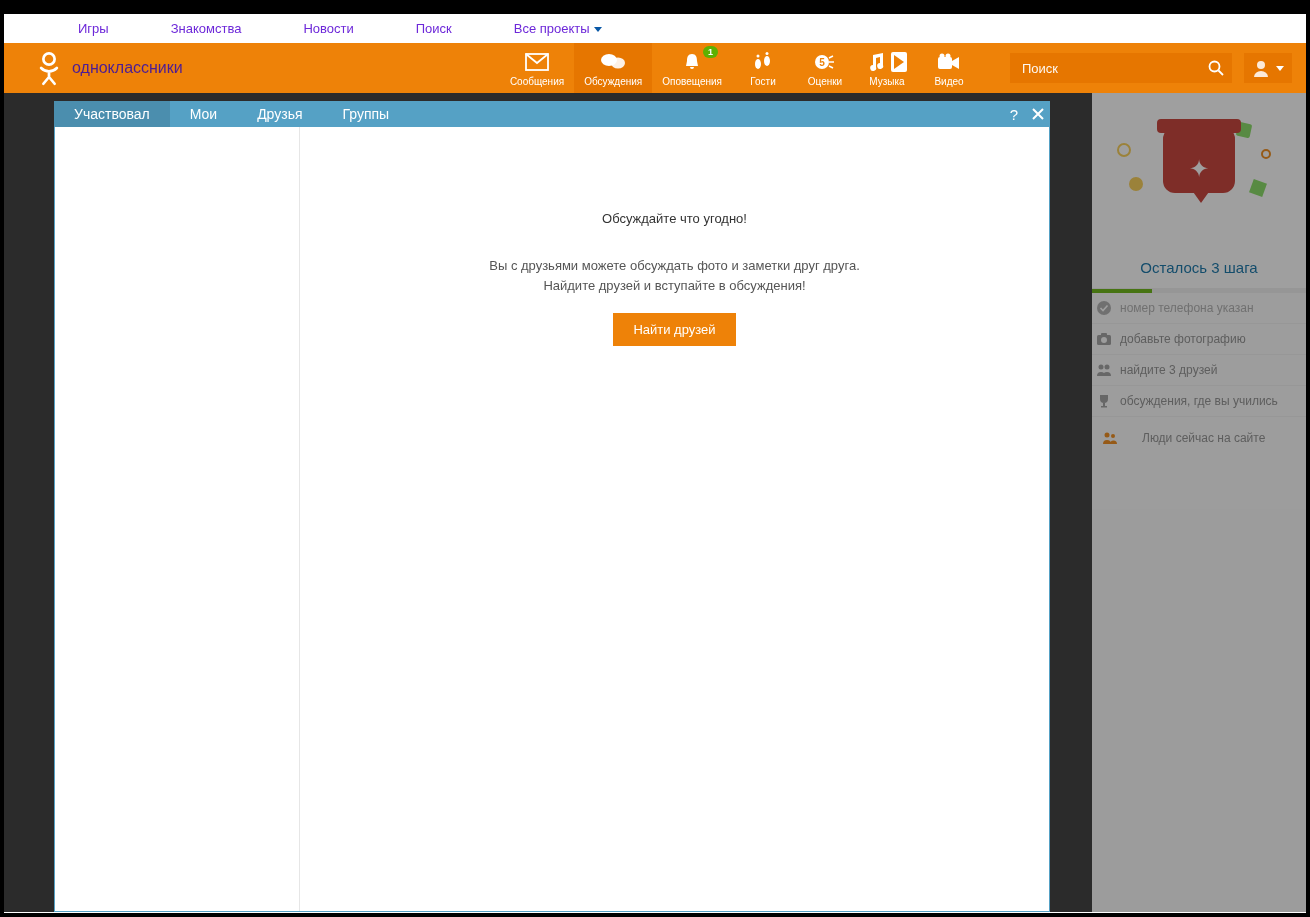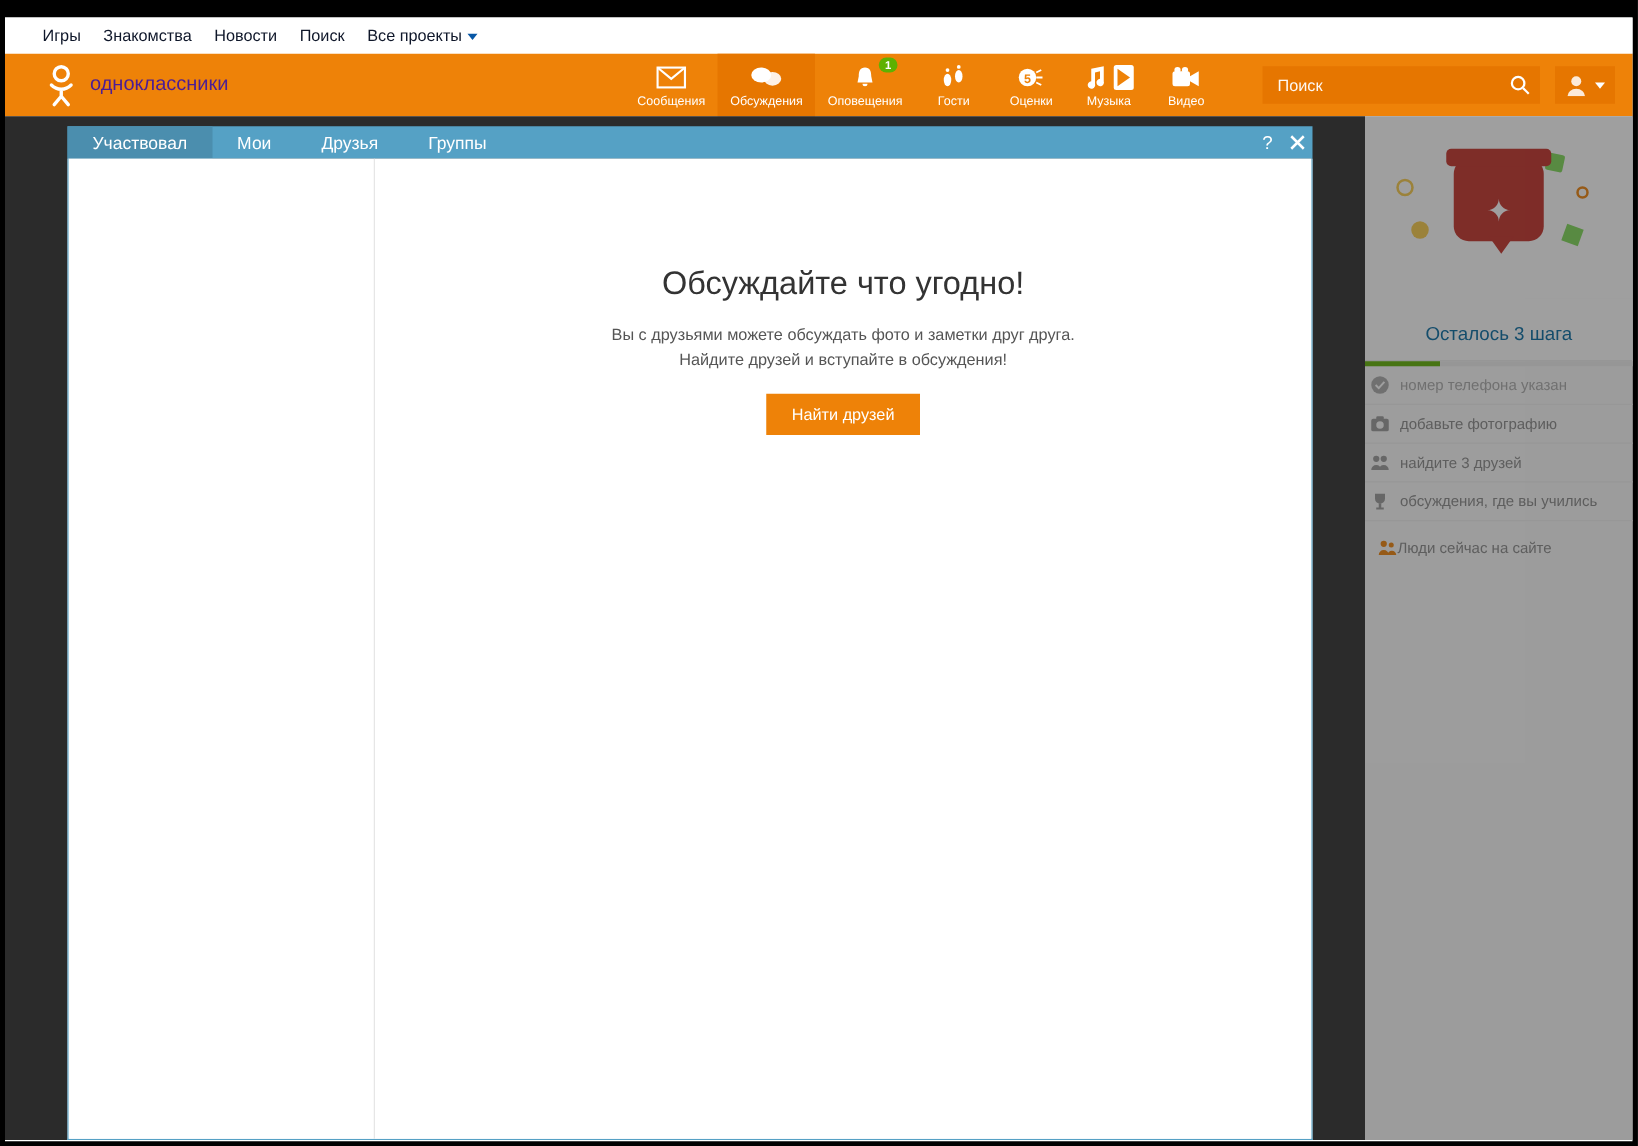--- a/index.html
+++ b/index.html
@@ -2,21 +2,21 @@
 <html><head>
 <meta charset="utf-8">
 <style>
 * { margin: 0; padding: 0; box-sizing: border-box; }
 body { font-family: Arial, sans-serif; background: #000; width: 1310px; height: 917px; overflow: hidden; }
 .outer-frame { background: #000; padding: 14px 4px 4px 4px; height: 100%; }
 .white-page { background: #fff; height: 100%; position: relative; }
 
 
 .top-links { background: #fff; padding: 7px 30px; display: flex; gap: 18px; font-size: 13px; }
-.top-links a { color: #0f172a; text-decoration: none; cursor: pointer; }
+.top-links a { color: #6d28d9; text-decoration: none; cursor: pointer; margin-left: 44px; }
 .top-links .dropdown-link::after { content: ""; display: inline-block; margin-left: 4px; border-left: 4px solid transparent; border-right: 4px solid transparent; border-top: 5px solid #0857a6; vertical-align: middle; }
 
 
 .header-bar { background: #ee8208; height: 50px; display: flex; align-items: center; padding: 0 0 0 30px; }
 .logo { display: flex; align-items: center; color: #4c1d95; font-size: 16px; }
 .logo-icon { width: 30px; height: 36px; margin-right: 8px; fill: #fff; }
 .nav-items { display: flex; height: 100%; }
 .nav-item { display: flex; flex-direction: column; align-items: center; justify-content: center; padding: 4px 10px 2px; color: #fff; cursor: pointer; position: relative; min-width: 62px; }
 .nav-item.active { background: #e67600; }
 .nav-item .nav-icon { height: 22px; display: flex; align-items: center; justify-content: center; }
@@ -43,21 +43,21 @@
 .modal { position: relative; margin-left: 50px; margin-top: 8px; width: 996px; height: calc(100% - 8px); display: flex; flex-direction: column; }
 .modal-header { background: #55a1c5; height: 26px; display: flex; align-items: stretch; }
 .modal-tab { color: #fff; font-size: 14px; padding: 0 20px; display: flex; align-items: center; cursor: pointer; }
 .modal-tab.active { background: #4b8eae; }
 .modal-header-spacer { flex: 1; }
 .modal-header-icon { color: #fff; width: 24px; display: flex; align-items: center; justify-content: center; cursor: pointer; font-size: 15px; }
 
 .modal-body { flex: 1; display: flex; background: #fff; border: 1px solid #55a1c5; border-top: none; }
 .modal-sidebar { width: 244px; background: #fff; }
 .modal-main { flex: 1; background: #fff; border-left: 1px solid #e6e6e6; display: flex; flex-direction: column; align-items: center; padding-top: 84px; }
-.empty-title { font-size: 26px; color: #333; margin-bottom: 16px; }
+.empty-title { font-size: 13px; color: #333; margin-bottom: 30px; }
 .empty-text { font-size: 13px; color: #555; text-align: center; line-height: 1.5; margin-bottom: 18px; }
 .orange-btn { background: #ee8208; color: #fff; border: none; padding: 9px 20px; font-size: 13px; cursor: pointer; }
 
 
 .right-sidebar { position: relative; width: 214px; margin-left: auto; background: #fafafa; opacity: 0.55; }
 .gift-area { padding: 16px 0 12px; text-align: center; background: #fff; }
 .gift-img { width: 176px; height: 118px; margin: 0 auto; position: relative; }
 .gift-box { width: 72px; height: 66px; background: #c32f27; border-radius: 12px; position: absolute; left: 50%; top: 18px; transform: translateX(-50%); }
 .gift-box::before { content: ""; position: absolute; top: -8px; left: -6px; right: -6px; height: 14px; background: #c32f27; border-radius: 4px; }
 .gift-ribbon { position: absolute; left: 50%; top: 28px; transform: translateX(-50%); color: #fff; font-size: 24px; }
@@ -71,21 +71,21 @@
 
 .steps-title { font-size: 15px; color: #0369a1; text-align: center; padding: 20px 0 12px; border-bottom: 1px solid #eee; background:#fff; }
 .progress-strip { height: 4px; background: #eee; position: relative; }
 .progress-fill { height: 100%; width: 28%; background: #5eb101; }
 .step-list { }
 .step-item { display: flex; align-items: center; padding: 7px 4px; font-size: 12px; color: #888; border-bottom: 1px solid #f0f0f0; gap: 8px; cursor: pointer; }
 .step-item.done { color: #aaa; }
 .step-icon { width: 16px; height: 16px; fill: #999; flex-shrink: 0; }
 .step-item.done .step-icon { fill: #8bc34a; }
 
-.section-title { display: flex; align-items: center; padding: 9px 10px; font-size: 12px; color: #888; gap: 0; margin-top: 4px; }
+.section-title { display: flex; align-items: center; padding: 9px 10px; font-size: 12px; color: #888; gap: 24px; margin-top: 4px; }
 </style>
 </head>
 <body>
 
 <div class="outer-frame">
   <div class="white-page">
 
     <div class="top-links">
       <a>Игры</a>
       <a>Знакомства</a>

